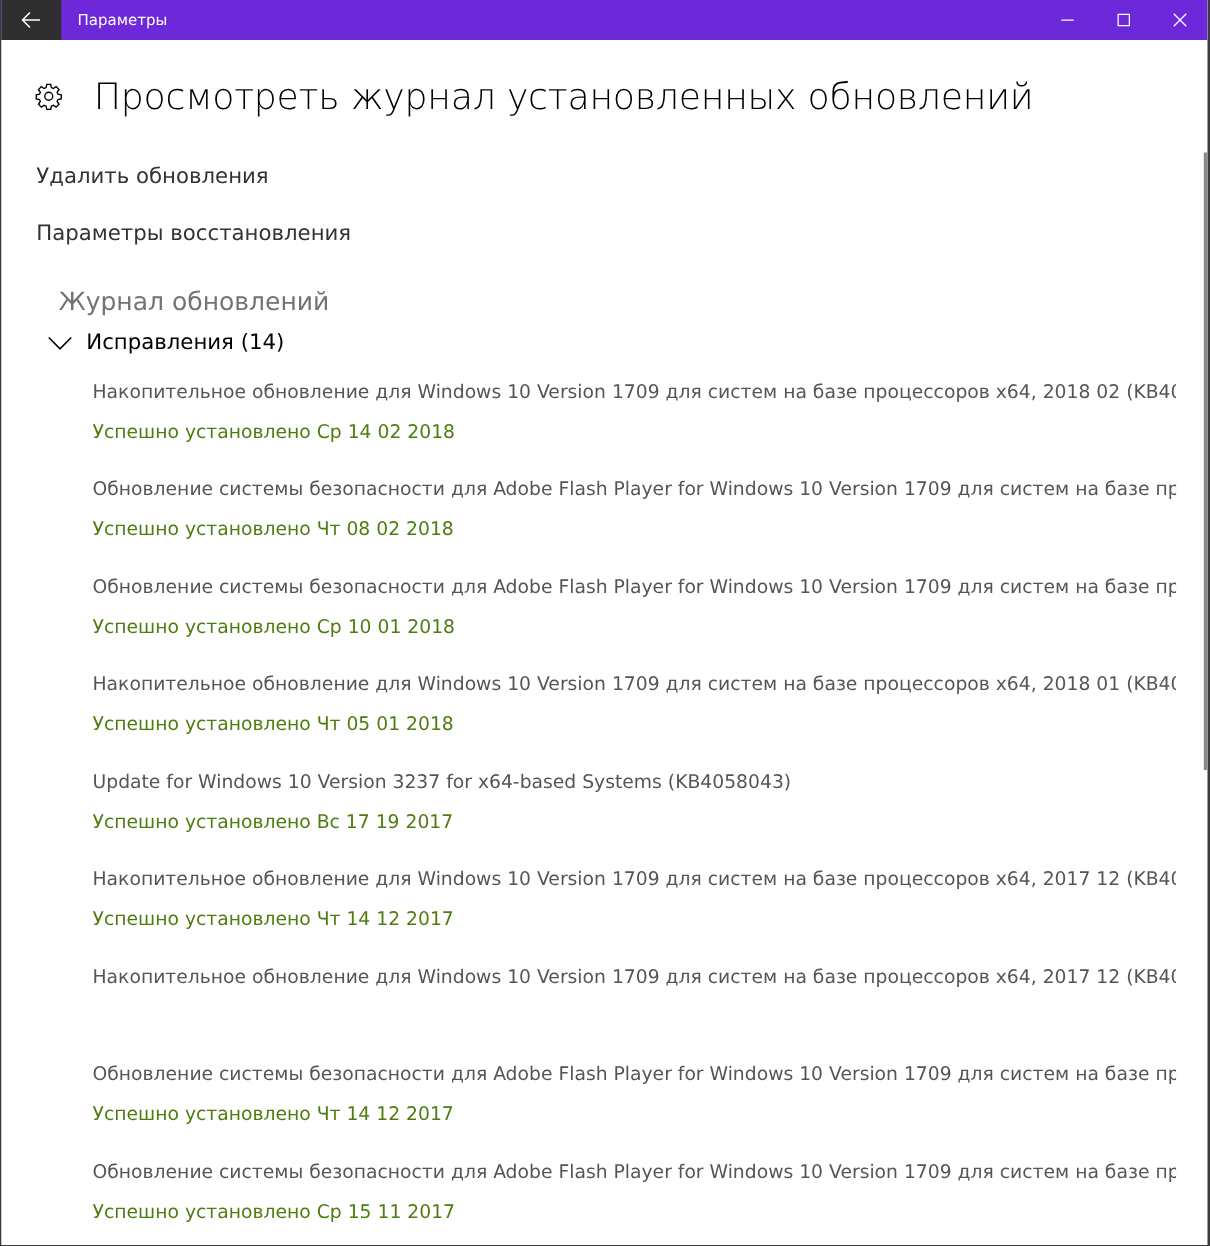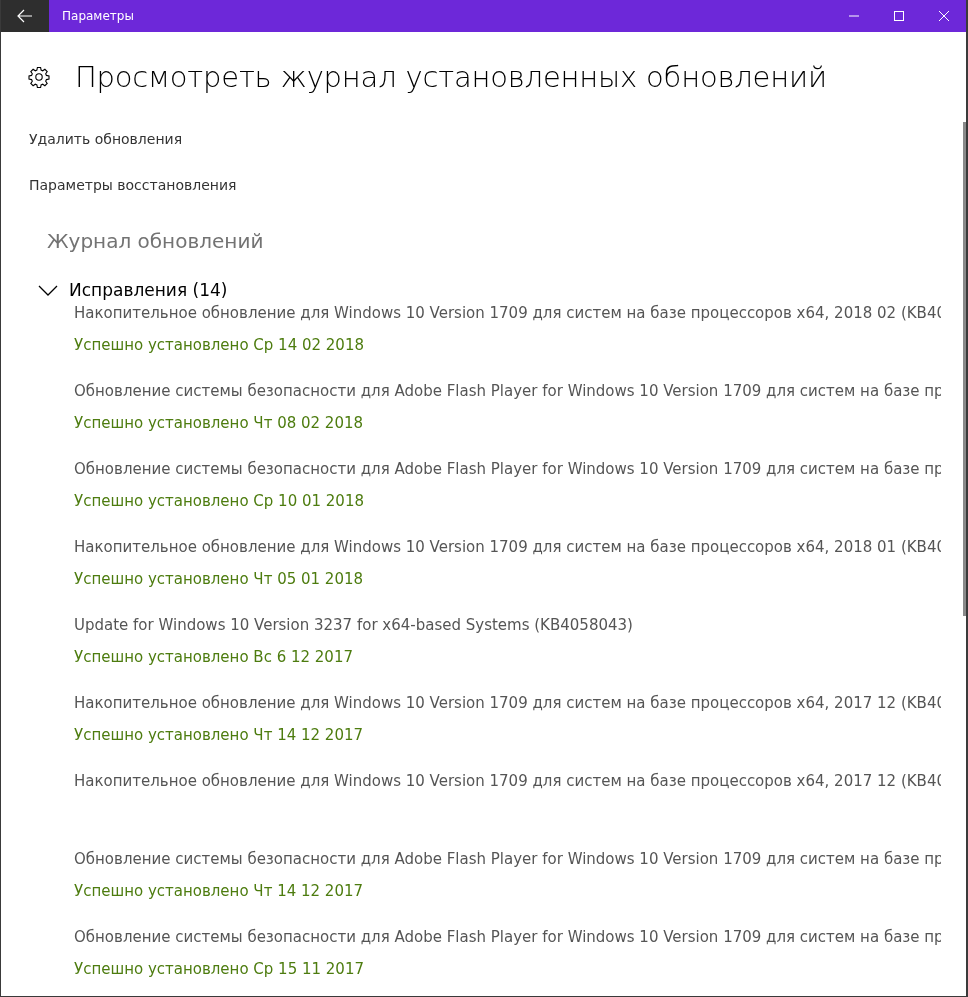--- a/index.html
+++ b/index.html
@@ -42,31 +42,31 @@
     .content { position: absolute; left: 0; top: 32px; width: 940px; height: 965px; overflow: hidden; }
 
     .page-header { position: absolute; left: 26px; top: 28px; display: flex; align-items: center; }
     .gear { width: 24px; height: 24px; margin-right: 24px; }
     .page-title {
       font-size: 29px; font-weight: 300; color: #000; white-space: nowrap;
       letter-spacing: -0.2px;
     }
 
     .link {
-      position: absolute; left: 28px; font-size: 14px; color: #333; white-space: nowrap;
+      position: absolute; left: 28px; font-size: 17px; color: #333; white-space: nowrap;
       cursor: pointer;
     }
     .link-remove { top: 99px; }
     .link-recovery { top: 145px; }
 
     .section-title {
       position: absolute; left: 46px; top: 197px; font-size: 20px; color: #737373; white-space: nowrap;
     }
     .group-header {
-      position: absolute; left: 36px; top: 248px; display: flex; align-items: center; cursor: pointer; text-align: right;
+      position: absolute; left: 36px; top: 232px; display: flex; align-items: center; cursor: pointer; text-align: right;
     }
     .chevron { width: 22px; height: 14px; margin-right: 10px; }
     .group-label { font-size: 17px; color: #000; white-space: nowrap; }
 
     .list { position: absolute; left: 73px; top: 270px; width: 867px; }
     .item { height: 78px; position: relative; }
     .item-name {
       position: absolute; left: 0; top: 2px; width: 867px;
       font-size: 15px; color: #555; white-space: nowrap; overflow: hidden;
       cursor: pointer;
@@ -144,21 +144,21 @@
       <div class="item">
         <div class="item-name">Обновление системы безопасности для Adobe Flash Player for Windows 10 Version 1709 для систем на базе процессоров x64</div>
         <div class="item-status">Успешно установлено Ср 10 01 2018</div>
       </div>
       <div class="item">
         <div class="item-name">Накопительное обновление для Windows 10 Version 1709 для систем на базе процессоров x64, 2018 01 (KB4056892)</div>
         <div class="item-status">Успешно установлено Чт 05 01 2018</div>
       </div>
       <div class="item">
         <div class="item-name">Update for Windows 10 Version 3237 for x64-based Systems (KB4058043)</div>
-        <div class="item-status">Успешно установлено Вс 6 12 2017</div>
+        <div class="item-status">Успешно установлено Вс 17 19 2017</div>
       </div>
       <div class="item">
         <div class="item-name">Накопительное обновление для Windows 10 Version 1709 для систем на базе процессоров x64, 2017 12 (KB4054517)</div>
         <div class="item-status">Успешно установлено Чт 14 12 2017</div>
       </div>
       <div class="item">
         <div class="item-name">Накопительное обновление для Windows 10 Version 1709 для систем на базе процессоров x64, 2017 12 (KB4054517)</div>
       </div>
       <div class="item">
         <div class="item-name">Обновление системы безопасности для Adobe Flash Player for Windows 10 Version 1709 для систем на базе процессоров x64</div>

